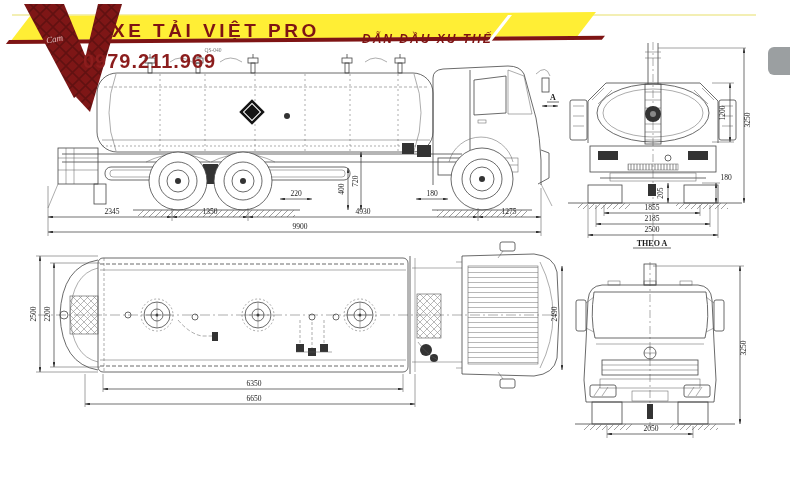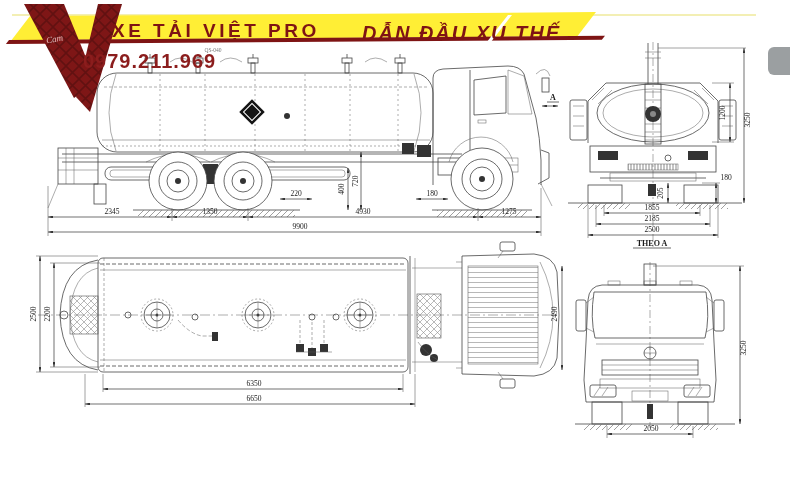--- a/index.html
+++ b/index.html
@@ -10,21 +10,21 @@
   #drawing{position:absolute;left:0;top:0;z-index:0;}
   .faint-line{position:absolute;left:12px;top:14px;width:744px;height:2px;background:#f3efb4;z-index:1;}
   .banner{position:absolute;left:30px;top:16px;width:566px;height:24px;background:#FFEE35;
           transform:rotate(-0.4deg) skewX(-38deg);transform-origin:top left;z-index:2;}
   .banner-slash{position:absolute;left:508px;top:15px;width:4px;height:27px;background:#fff;
           transform:skewX(-38deg);transform-origin:top left;z-index:3;}
   .banner-underline{position:absolute;left:9px;top:40px;width:596px;height:4px;background:#7E1414;
           transform:rotate(-0.4deg) skewX(-38deg);transform-origin:top left;z-index:2;}
   .brand{position:absolute;left:112px;top:20px;font-size:19px;font-weight:800;letter-spacing:3.5px;
           color:#7E1414;z-index:4;white-space:nowrap;}
-  .slogan{position:absolute;left:362px;top:22px;font-size:20px;font-weight:bold;font-style:italic;
+  .slogan{position:absolute;left:362px;top:32px;font-size:12px;font-weight:bold;font-style:italic;
           letter-spacing:2px;color:#7E1414;z-index:4;white-space:nowrap;}
   .phone{position:absolute;left:83px;top:50px;font-size:20px;font-weight:bold;color:#8B1D1D;
           z-index:4;white-space:nowrap;letter-spacing:1px;}
   #logo{position:absolute;left:14px;top:1px;z-index:3;}
   .overlay-btn{position:absolute;left:768px;top:47px;width:27px;height:28px;border-radius:6px;
           background:#9b9fa1;z-index:5;cursor:pointer;}
   .dim{font-family:"Liberation Serif",serif;font-size:7.5px;fill:#1a1a1a;text-anchor:middle;}
   .cap{font-family:"Liberation Serif",serif;font-size:8px;font-weight:bold;fill:#1a1a1a;text-anchor:middle;}
   .tiny{font-family:"Liberation Serif",serif;font-size:5.5px;fill:#777;text-anchor:middle;}
   .ln{stroke:#454545;stroke-width:0.8;fill:none;}

